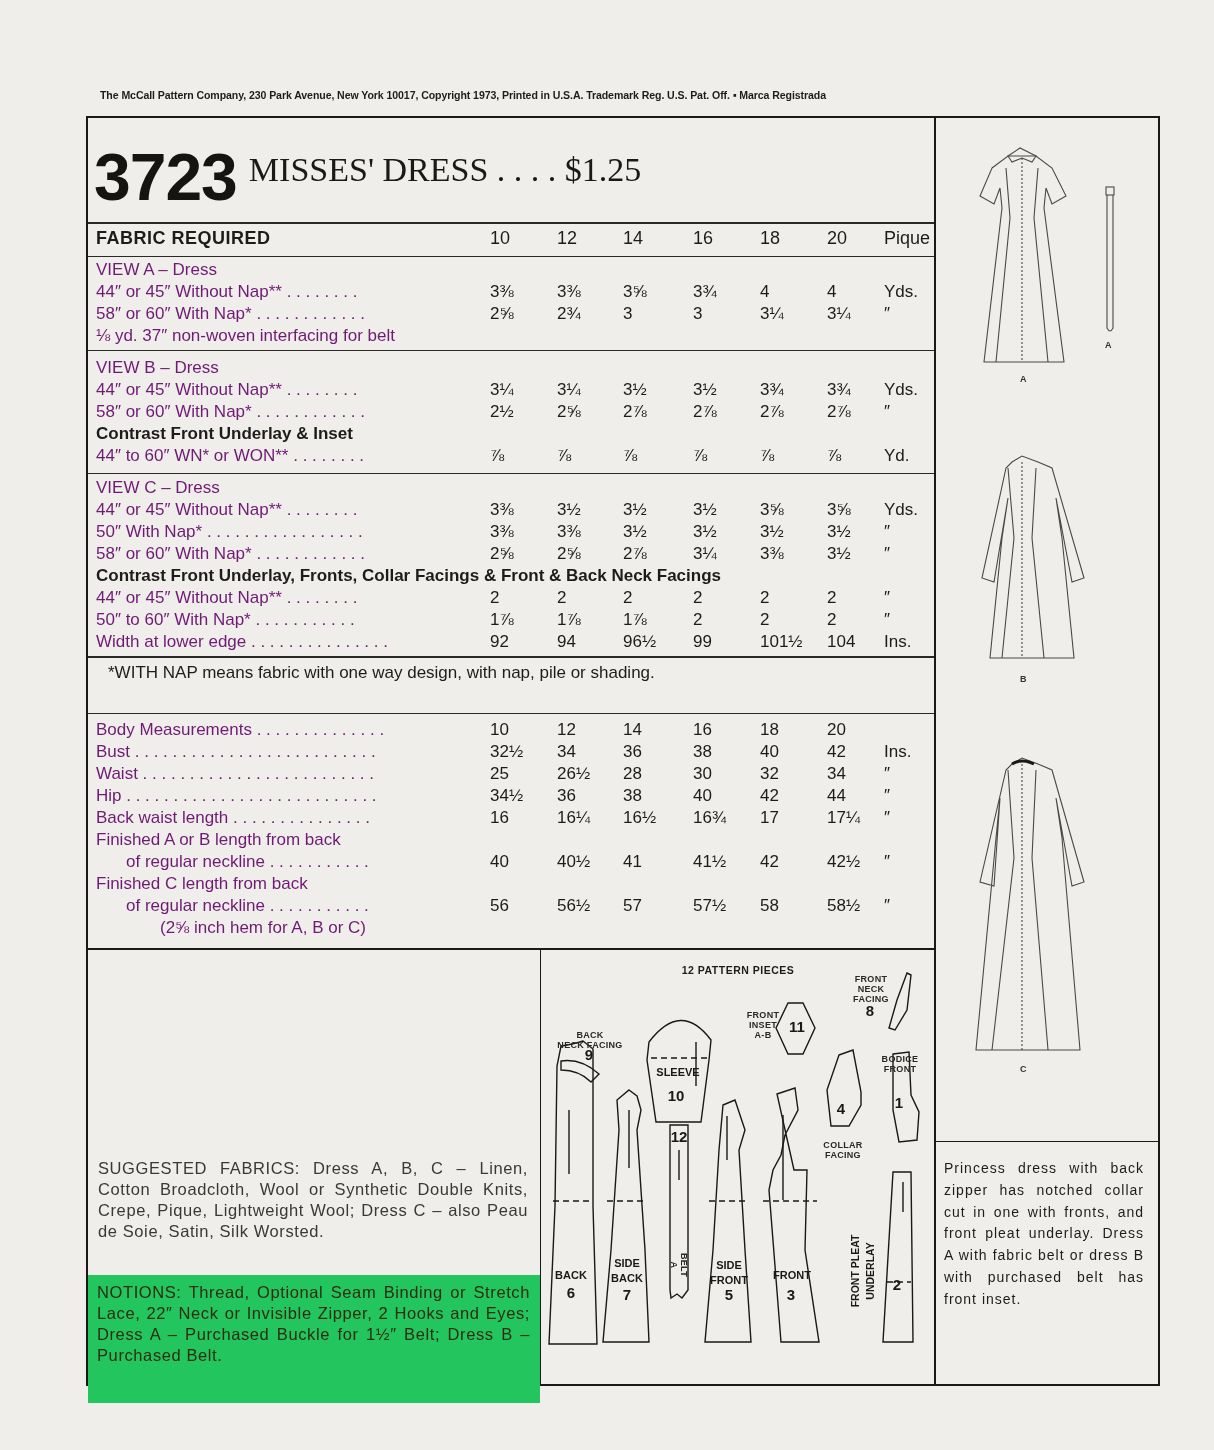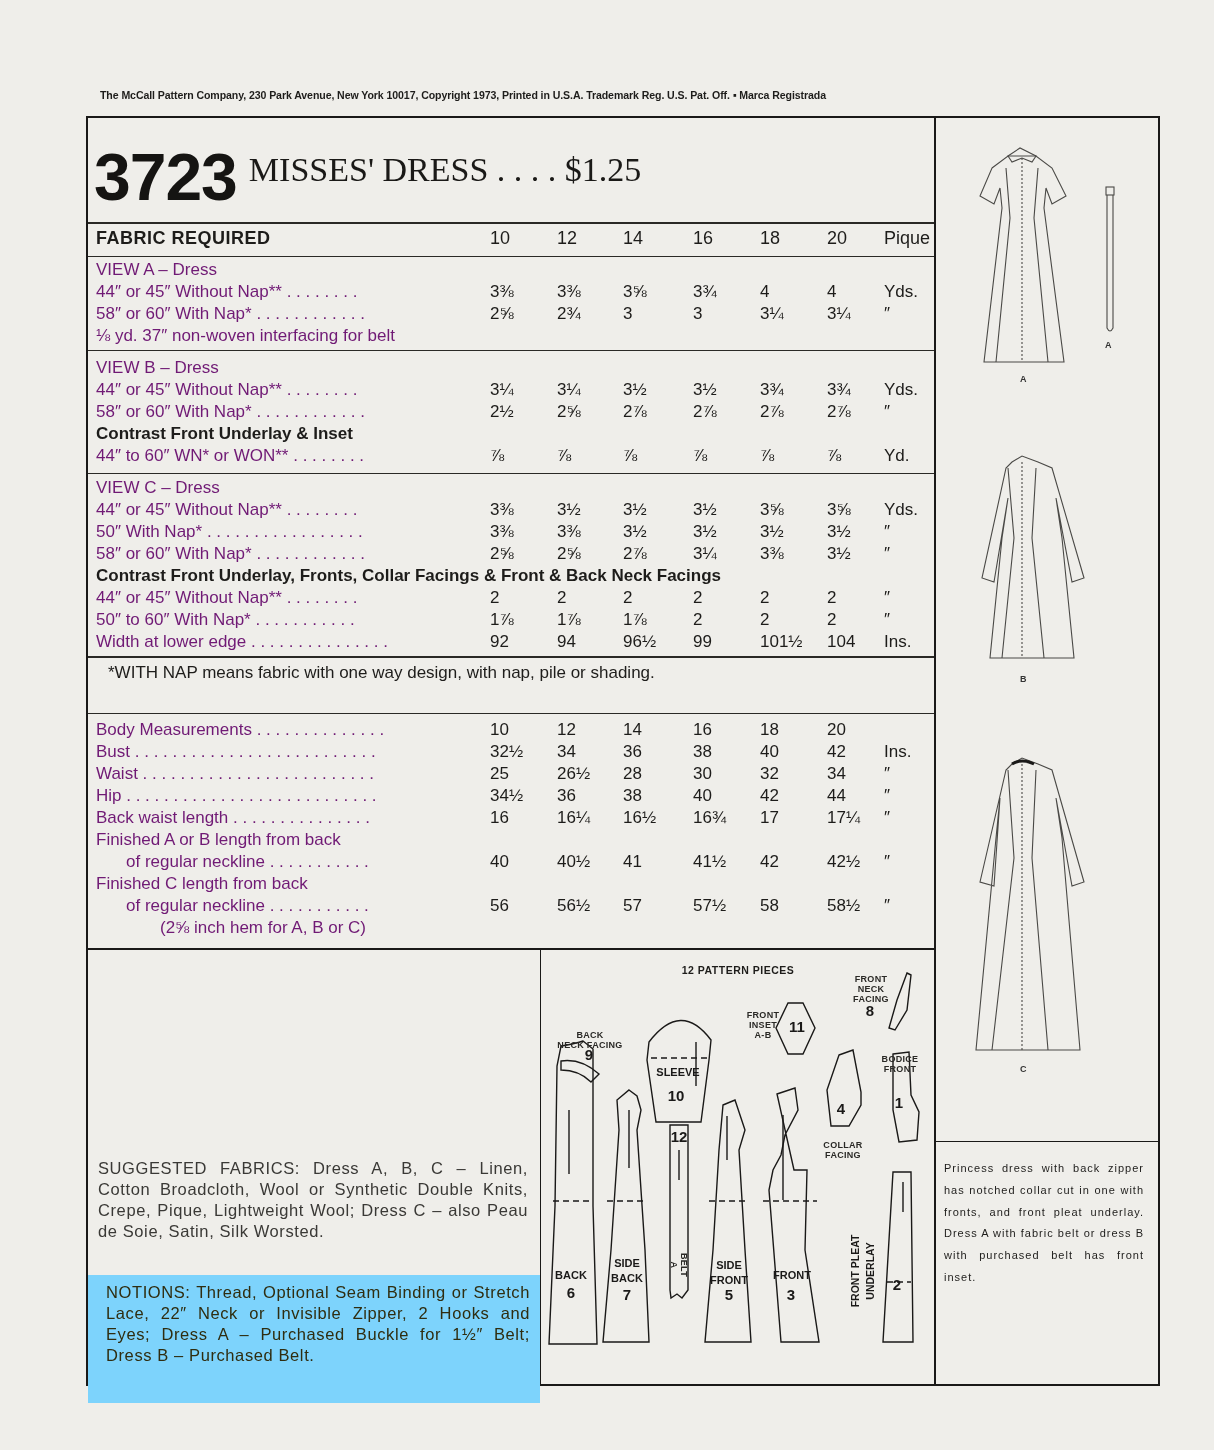--- a/index.html
+++ b/index.html
@@ -58,26 +58,26 @@
   .bottom-mid {
     position: absolute; left: 452px; top: 830px; width: 394px; height: 436px;
     border-top: 2px solid #1a1918; border-left: 1.5px solid #1a1918;
   }
   .fabrics {
     position: absolute; left: 10px; top: 208px; width: 430px;
     font-size: 16.5px; line-height: 21px; text-align: justify; color: #3a3936; letter-spacing: 0.6px;
   }
   .notions {
     position: absolute; left: 0; top: 325px; width: 452px; height: 128px;
-    background: #7dd3fc; padding: 7px 10px 0 18px;
+    background: #22c55e; padding: 7px 10px 0 9px;
     font-size: 16.5px; line-height: 21px; text-align: justify; color: #2f2d10; letter-spacing: 0.6px;
   }
   .description {
     position: absolute; left: 8px; top: 1040px; width: 200px;
-    font-size: 11px; line-height: 21.8px; text-align: justify; color: #1e1d1b; letter-spacing: 1px;
+    font-size: 14px; line-height: 21.8px; text-align: justify; color: #1e1d1b; letter-spacing: 1px;
   }
   .desc-rule { position: absolute; left: 0; top: 1023px; width: 224px; border-top: 1.5px solid #1a1918; }
   .view-label { position: absolute; font-size: 9px; font-weight: bold; color: #333; }
   .piece-label {
     position: absolute; font-size: 9px; font-weight: bold; color: #2a2926;
     text-align: center; line-height: 10px; letter-spacing: 0.3px;
   }
   .piece-num { position: absolute; font-size: 15px; font-weight: bold; color: #1a1918; text-align: center; }
   .piece-name { position: absolute; font-size: 11px; font-weight: bold; color: #1a1918; text-align: center; line-height: 15px; }
   .pieces-title { position: absolute; left: 0; top: 14px; width: 394px; text-align: center; font-size: 10.5px; font-weight: bold; letter-spacing: 0.5px; }

